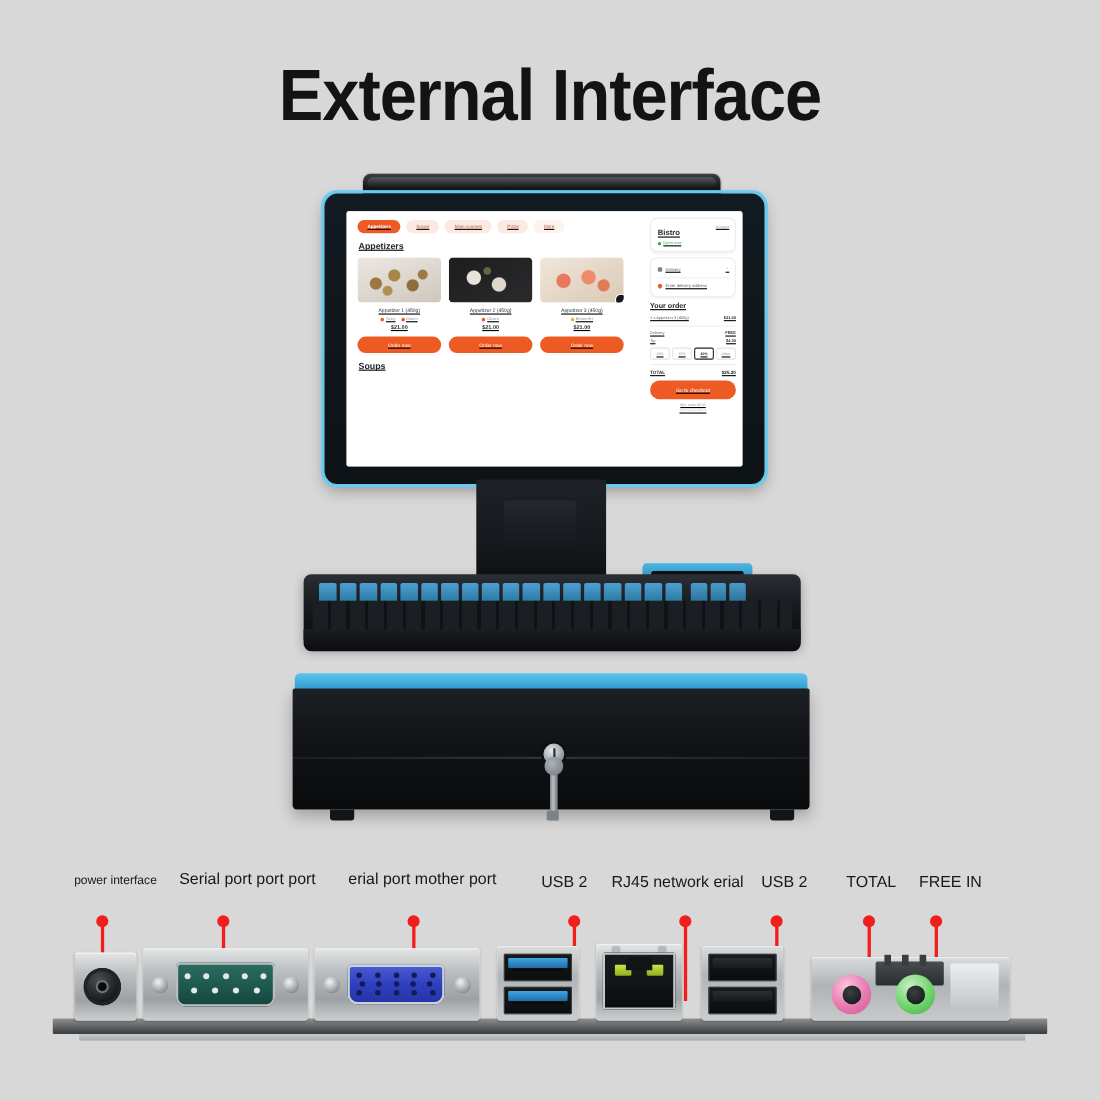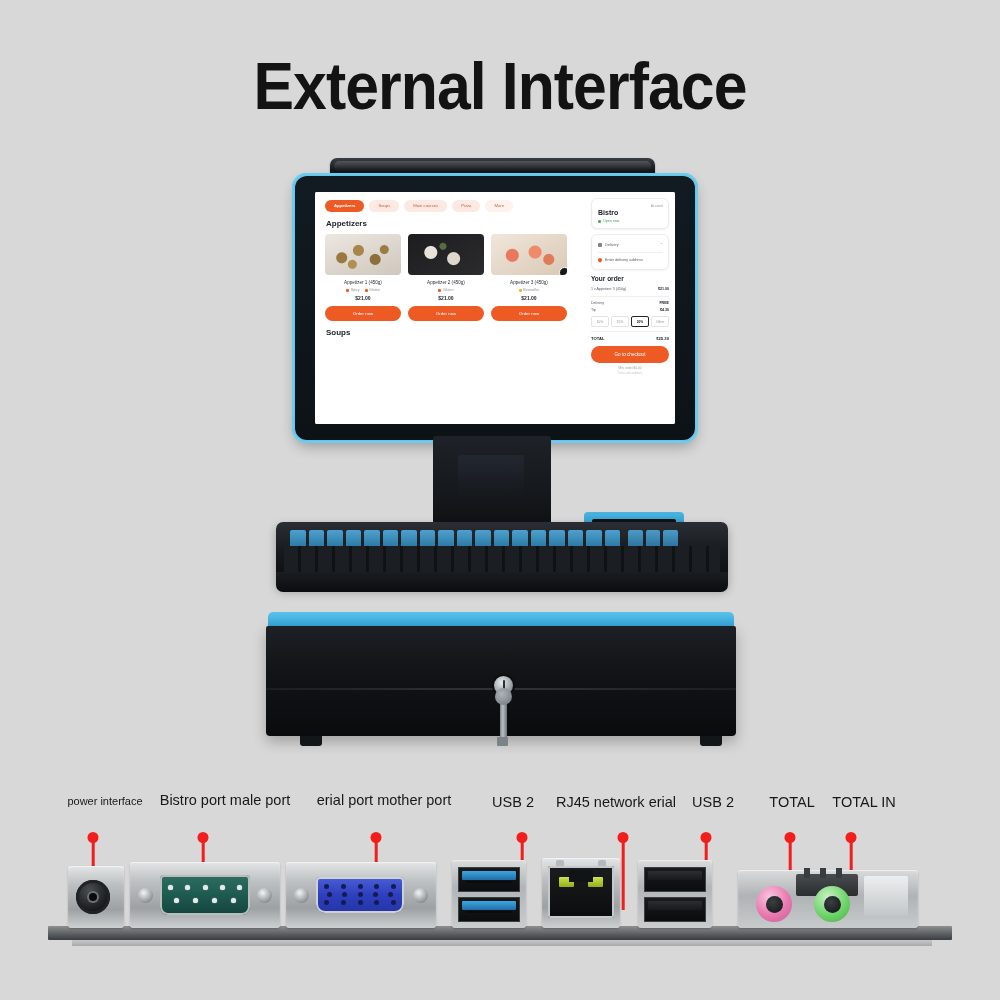--- a/index.html
+++ b/index.html
@@ -50,21 +50,21 @@
     position:absolute;inset:-3px;border-radius:14px;
     box-shadow:inset 0 0 0 2px rgba(110,205,240,.85);
     pointer-events:none;
   }
   .screen{
     position:absolute;left:20px;top:16px;width:360px;height:232px;
     background:#ffffff;border-radius:2px;overflow:hidden;
   }
 
   
-  .app{position:absolute;inset:0;display:flex;background:#fff;}
+  .app{position:absolute;inset:0;display:flex;background:#fff;text-decoration:underline;}
   .app-main{flex:1;padding:8px 8px 0 10px;min-width:0;}
   .app-side{width:84px;padding:6px 6px 0 0;box-sizing:border-box;}
 
   .pillrow{display:flex;gap:5px;align-items:center;margin-bottom:7px;}
   .pill{
     font-size:4.2px;line-height:1;color:#c5654a;
     background:#fbe9e2;border-radius:20px;
     padding:4px 9px;white-space:nowrap;
   }
   .pill.active{background:#ee5a24;color:#fff;font-weight:700;}
@@ -555,21 +555,21 @@
     <div class="key"></div>
     <div class="foot l"></div>
     <div class="foot r"></div>
   </div>
 
   <div>
     <div class="ptr-label small" style="left:105px;top:795px;">power interface</div>
     <div class="ptr-dot" style="left:93px;top:832px;"></div>
     <div class="ptr-line" style="left:93px;top:838px;height:62px;"></div>
 
-    <div class="ptr-label" style="left:225px;top:792px;">Bistro port male port</div>
+    <div class="ptr-label" style="left:225px;top:792px;">Serial port port port</div>
     <div class="ptr-dot" style="left:203px;top:832px;"></div>
     <div class="ptr-line" style="left:203px;top:838px;height:66px;"></div>
 
     <div class="ptr-label" style="left:384px;top:792px;">erial port mother port</div>
     <div class="ptr-dot" style="left:376px;top:832px;"></div>
     <div class="ptr-line" style="left:376px;top:838px;height:68px;"></div>
 
     <div class="ptr-label" style="left:513px;top:794px;">USB 2</div>
     <div class="ptr-dot" style="left:522px;top:832px;"></div>
     <div class="ptr-line" style="left:522px;top:838px;height:72px;"></div>
@@ -579,21 +579,21 @@
     <div class="ptr-line" style="left:623px;top:838px;height:72px;"></div>
 
     <div class="ptr-label" style="left:713px;top:794px;">USB 2</div>
     <div class="ptr-dot" style="left:706px;top:832px;"></div>
     <div class="ptr-line" style="left:706px;top:838px;height:76px;"></div>
 
     <div class="ptr-label" style="left:792px;top:794px;">TOTAL</div>
     <div class="ptr-dot" style="left:790px;top:832px;"></div>
     <div class="ptr-line" style="left:790px;top:838px;height:92px;"></div>
 
-    <div class="ptr-label" style="left:864px;top:794px;">TOTAL IN</div>
+    <div class="ptr-label" style="left:864px;top:794px;">FREE IN</div>
     <div class="ptr-dot" style="left:851px;top:832px;"></div>
     <div class="ptr-line" style="left:851px;top:838px;height:92px;"></div>
   </div>
 
   <div class="io">
     <div class="io-rail2"></div>
     <div class="io-rail"></div>
 
     <div class="shield pwr">
       <div class="jack"></div>

